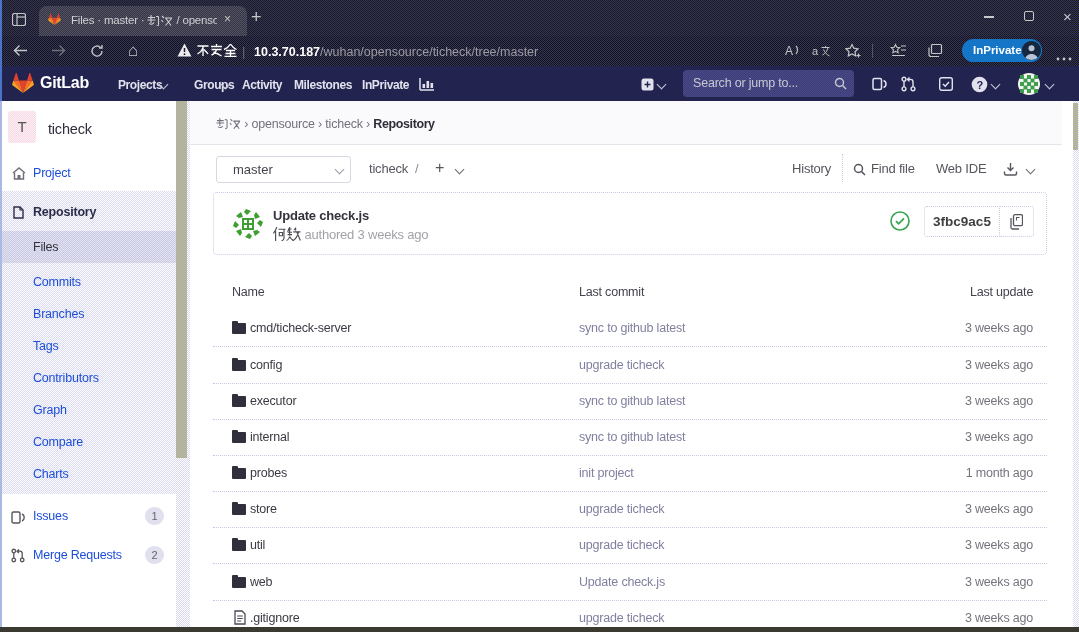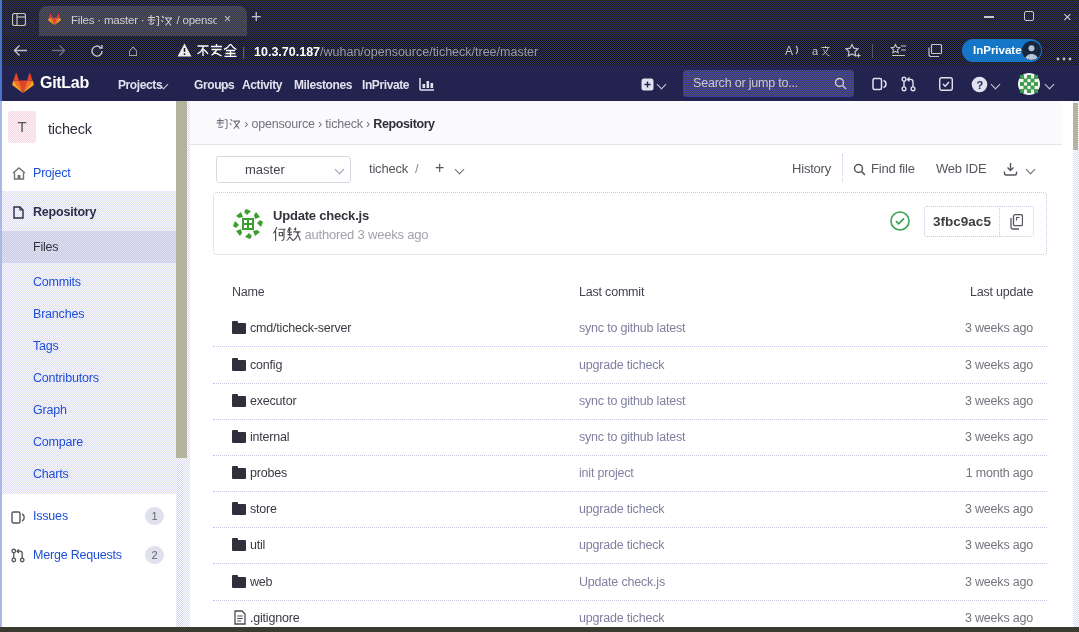--- a/index.html
+++ b/index.html
@@ -51,21 +51,21 @@
   font-size:11px; text-align:center; line-height:18px; left:145px; }
 #sidescroll { left:176px; top:101px; width:14px; height:531px;
   background-image: conic-gradient(#ffffff 25%, #d8d8f0 0 50%, #ffffff 0 75%, #d8d8f0 0);
   background-size:2px 2px; }
 #sidethumb { left:176px; top:101px; width:11px; height:357px; background:#b3b39e; }
 
 #main { left:190px; top:101px; width:872px; height:531px; background:#fff; }
 #breadcrumb { left:190px; top:101px; width:872px; height:44px; background:#fafafc; border-bottom:1px solid #e4e4ea; }
 .bc { top:117px; font-size:12.5px; letter-spacing:-0.2px; color:#72727e; }
 #mastersel { left:216px; top:156px; width:135px; height:27px; border:1px solid #d8d8e2; border-radius:3px;
-  font-size:13px; color:#43434e; line-height:25px; padding-left:28px; background:#fff; }
+  font-size:13px; color:#43434e; line-height:25px; padding-left:16px; background:#fff; }
 .ctl { top:161px; font-size:13px; letter-spacing:-0.2px; color:#55555e; }
 #commitbox { left:213px; top:192px; width:834px; height:63px; border:1px dotted #c9c9e6; border-radius:4px; background:#fff; }
 #sha { left:924px; top:206px; width:76px; height:31px; border:1px dotted #c9c9e6; border-radius:3px 0 0 3px;
   font-size:13.5px; font-weight:bold; color:#404040; text-align:center; line-height:29px; }
 #copybtn { left:1000px; top:206px; width:34px; height:31px; border:1px dotted #c9c9e6; border-left:none; border-radius:0 3px 3px 0; }
 
 .th { font-size:12.5px; letter-spacing:-0.2px; color:#43434e; }
 .trow { left:213px; width:834px; height:37px; border-bottom:1px dotted #c9c9e6; }
 .fname { left:37px; top:11px; font-size:12.5px; letter-spacing:-0.2px; color:#3a3a44; position:absolute; }
 .fmsg { left:366px; top:11px; font-size:12.5px; letter-spacing:-0.2px; color:#8080a0; position:absolute; }

